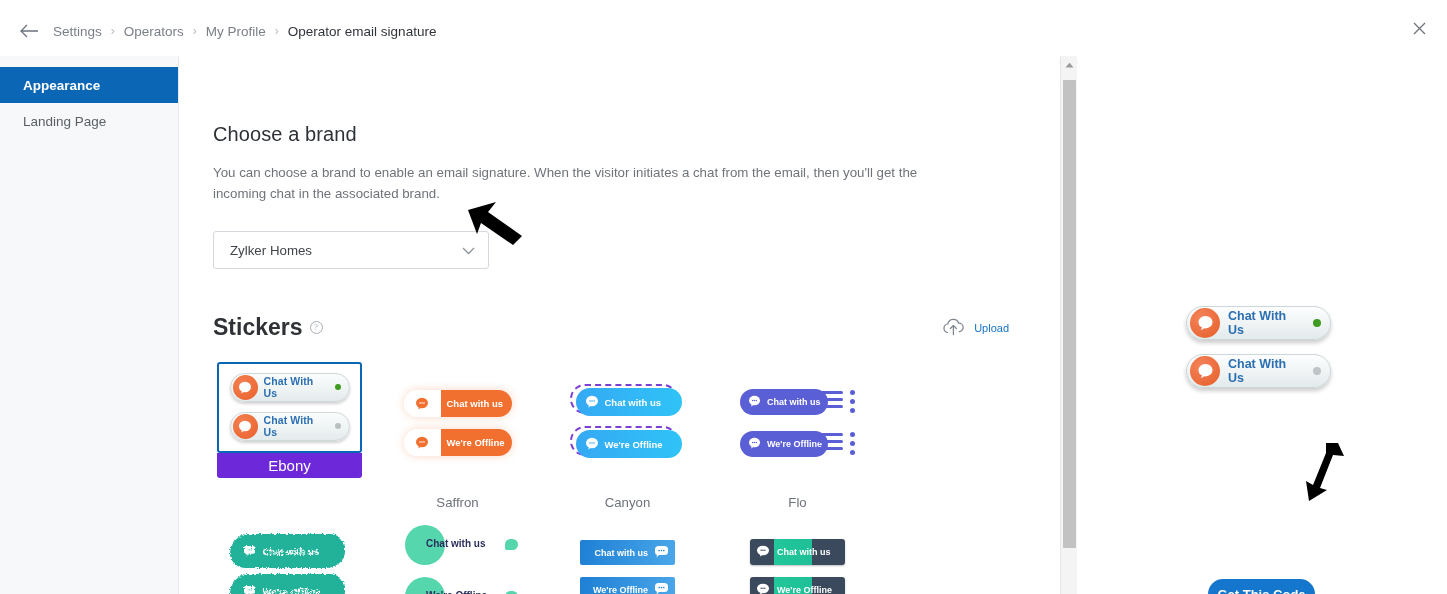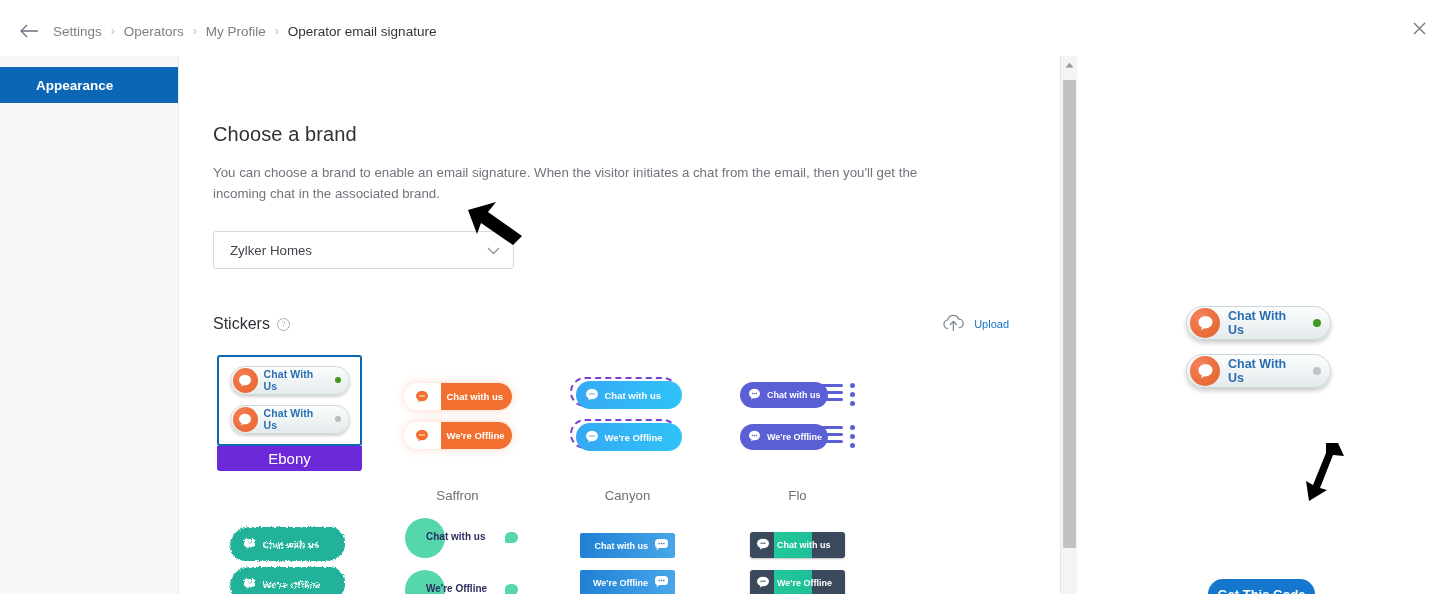--- a/index.html
+++ b/index.html
@@ -35,51 +35,51 @@
   }
 
   
   .leftnav {
     position:absolute; left:0; top:56px; width:179px; height:538px;
     background:#f7f8f9; border-right:1px solid #e7e9ec;
     padding-top:11px;
   }
   .nav-item {
     height:36px; display:flex; align-items:center;
-    padding-left:36px; font-size:13.5px; color:#5a5f66; cursor:pointer;
+    padding-left:23px; font-size:13.5px; color:#5a5f66; cursor:pointer;
   }
   .nav-item.active { background:#0b66b5; color:#ffffff; font-weight:600; }
 
   
   .mainpane {
     position:absolute; left:180px; top:56px; width:879px; height:538px;
     background:#fff; overflow:hidden;
   }
   .inner { padding:32px 0 0 33px;margin-top:35px; }
 
   h2.section-title { font-size:20px; font-weight:400; color:#2e3237; letter-spacing:.1px; }
   p.section-desc {
     margin-top:16px; font-size:13.3px; line-height:21px; color:#6f747b;
     max-width:710px;
   }
 
   .select-box {
-    margin-top:27px; width:301px; height:38px;
+    margin-top:27px; width:276px; height:38px;
     border:1px solid #d5d8dd; border-radius:3px; background:#fff;
     display:flex; align-items:center; justify-content:space-between;
     padding:0 13px 0 16px; font-size:13.3px; color:#40454b; cursor:pointer;
   }
   .chev { color:#8d949c; }
 
   .stickers-head {
     margin-top:45px; width:796px;
     display:flex; align-items:center; justify-content:space-between;
   }
   .stickers-left { display:flex; align-items:center; gap:7px; }
-  h3.stickers-title { font-size:16px; font-weight:400; color:#2e3237; }
+  h3.stickers-title { font-size:23px; font-weight:700; color:#2e3237; }
   .help-icon {
     width:13px; height:13px; border-radius:50%; border:1px solid #a9aeb5;
     color:#a9aeb5; font-size:9px; line-height:11px; text-align:center;
     cursor:pointer; font-family:"Liberation Serif",serif;
   }
   .upload-link {
     display:flex; align-items:center; gap:9px; cursor:pointer;
     color:#1573c9; font-size:11px;
   }
 
@@ -260,20 +260,23 @@
     <div class="close-btn">
       <svg width="13" height="13" viewBox="0 0 13 13">
         <path d="M1 1 L12 12 M12 1 L1 12" stroke="#73777d" stroke-width="1.4" fill="none"></path>
       </svg>
     </div>
   </div>
 
   <div class="leftnav">
     <div class="nav-item active">
       <span>Appearance</span>
+    </div>
+    <div class="nav-item">
+      <span>Landing Page</span>
     </div>
   </div>
 
   <div class="mainpane">
     <div class="inner">
 
       <h2 class="section-title">Choose a brand</h2>
       <p class="section-desc">You can choose a brand to enable an email signature. When the visitor initiates a chat from the email, then you'll get the incoming chat in the associated brand.</p>
 
       <div class="select-box">

